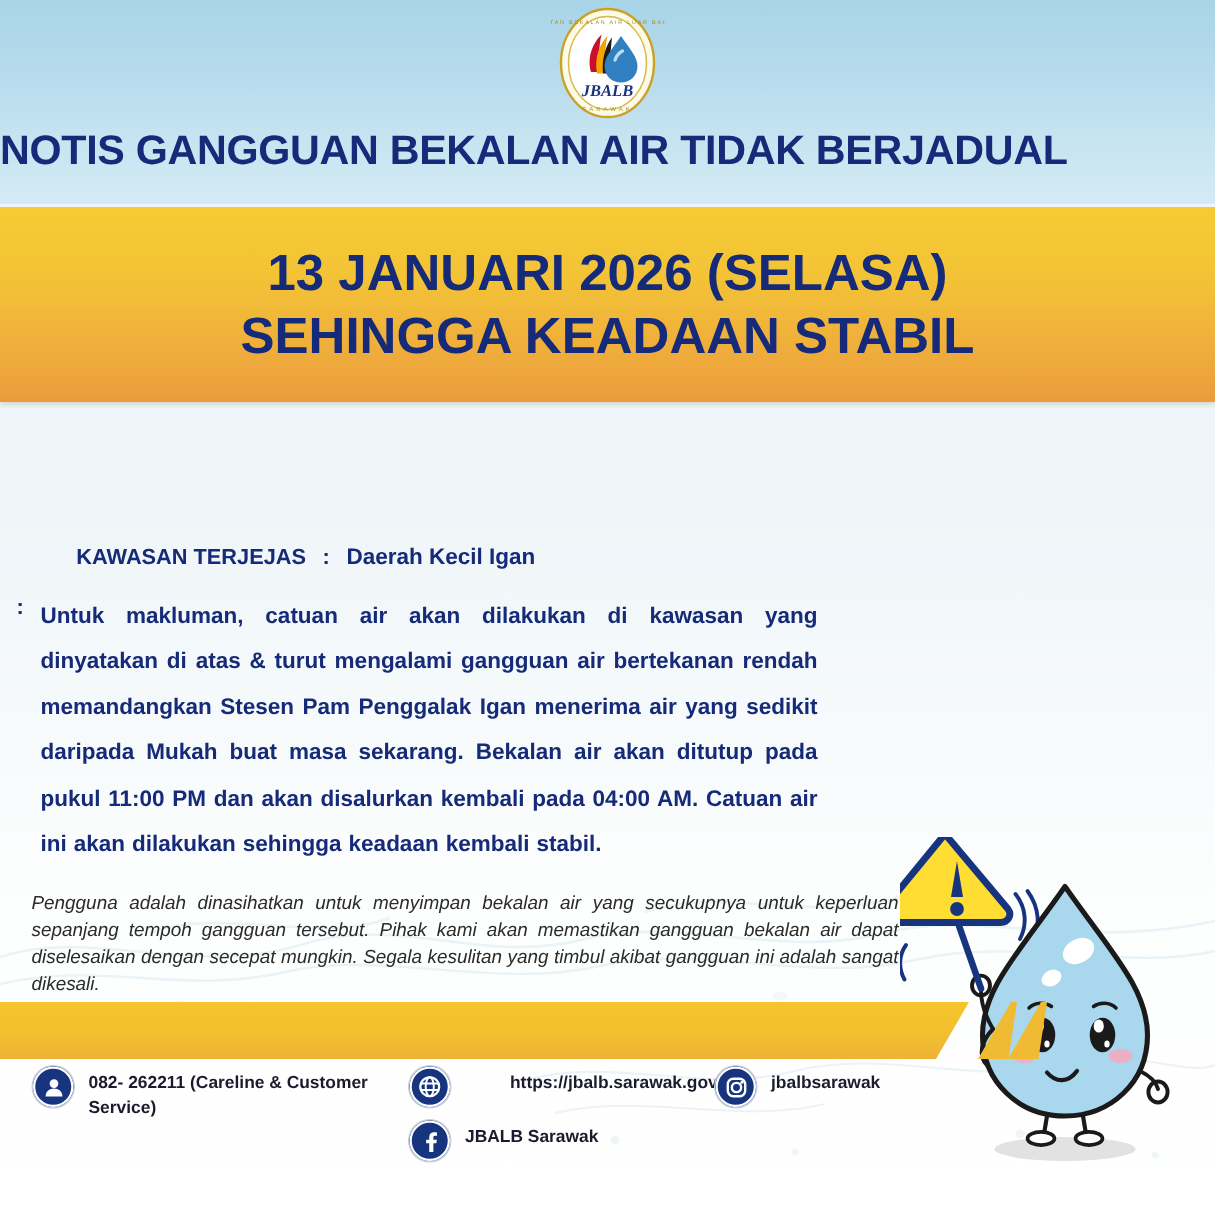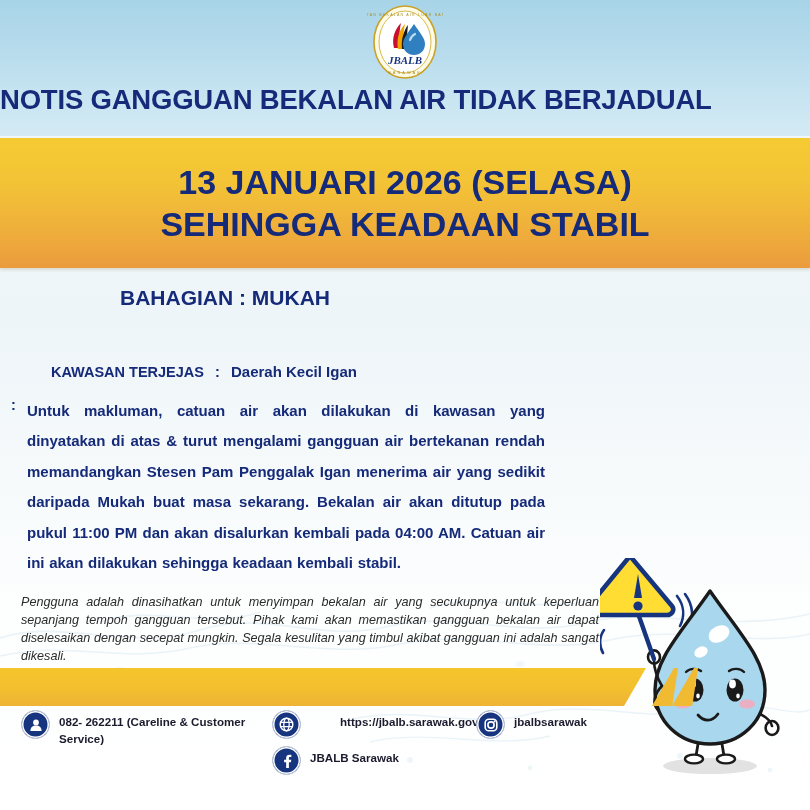--- a/index.html
+++ b/index.html
@@ -193,21 +193,20 @@
 
     <div class="header-title">NOTIS GANGGUAN BEKALAN AIR TIDAK BERJADUAL</div>
   </div>
 
   <div class="date-banner">
     <div class="date-line">13 JANUARI 2026 (SELASA)</div>
     <div class="date-line">SEHINGGA KEADAAN STABIL</div>
   </div>
 
   <div class="region-row">
-    <div class="region-item region-bahagian">BAHAGIAN : MUKAH</div>
   </div>
 
   <div class="detail row-kawasan">
     <div class="detail-label">KAWASAN TERJEJAS</div>
     <div class="detail-colon">:</div>
     <div class="detail-value">Daerah Kecil Igan</div>
   </div>
 
   <div class="detail row-huraian">
     <div class="detail-colon">:</div>

